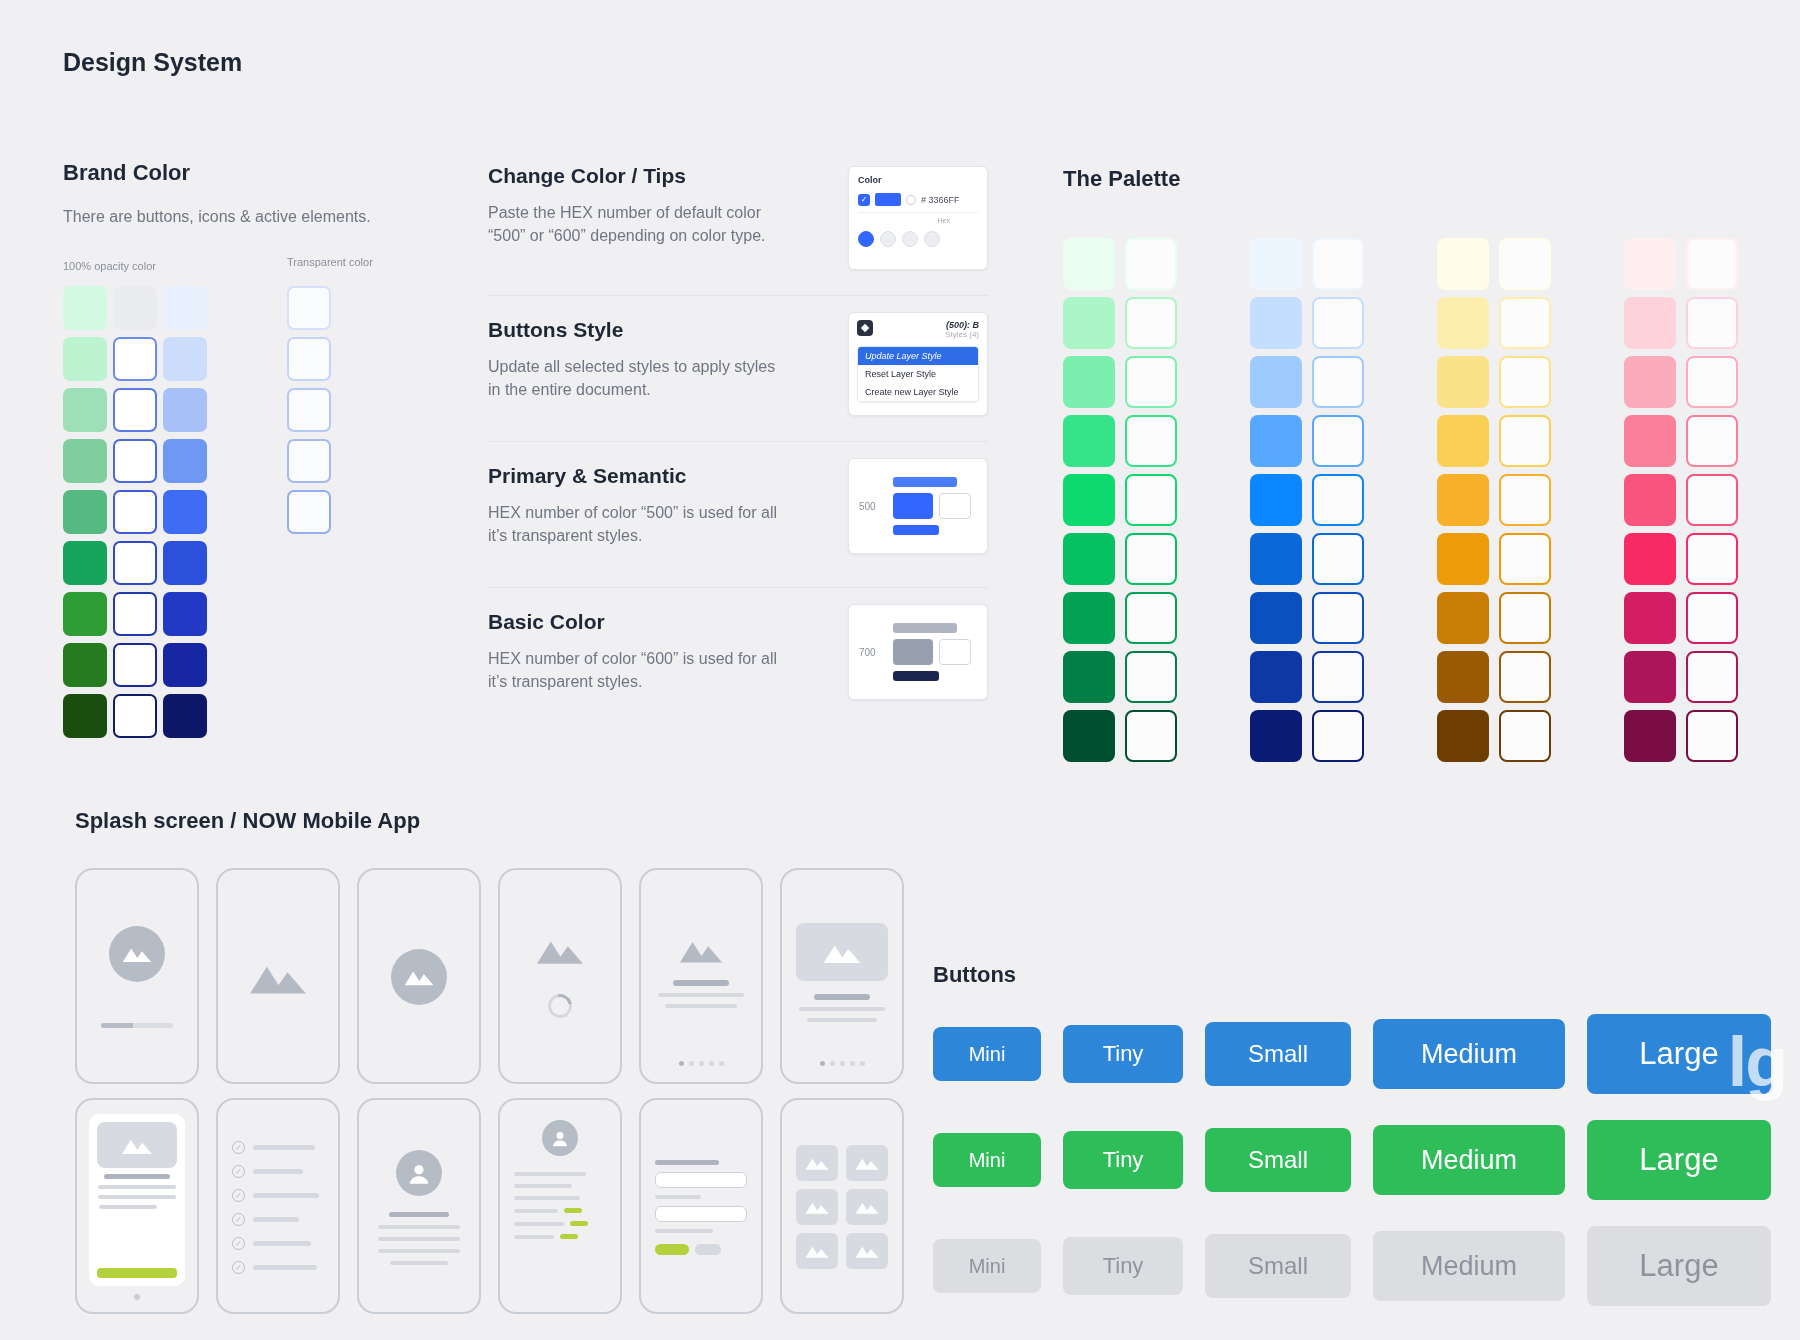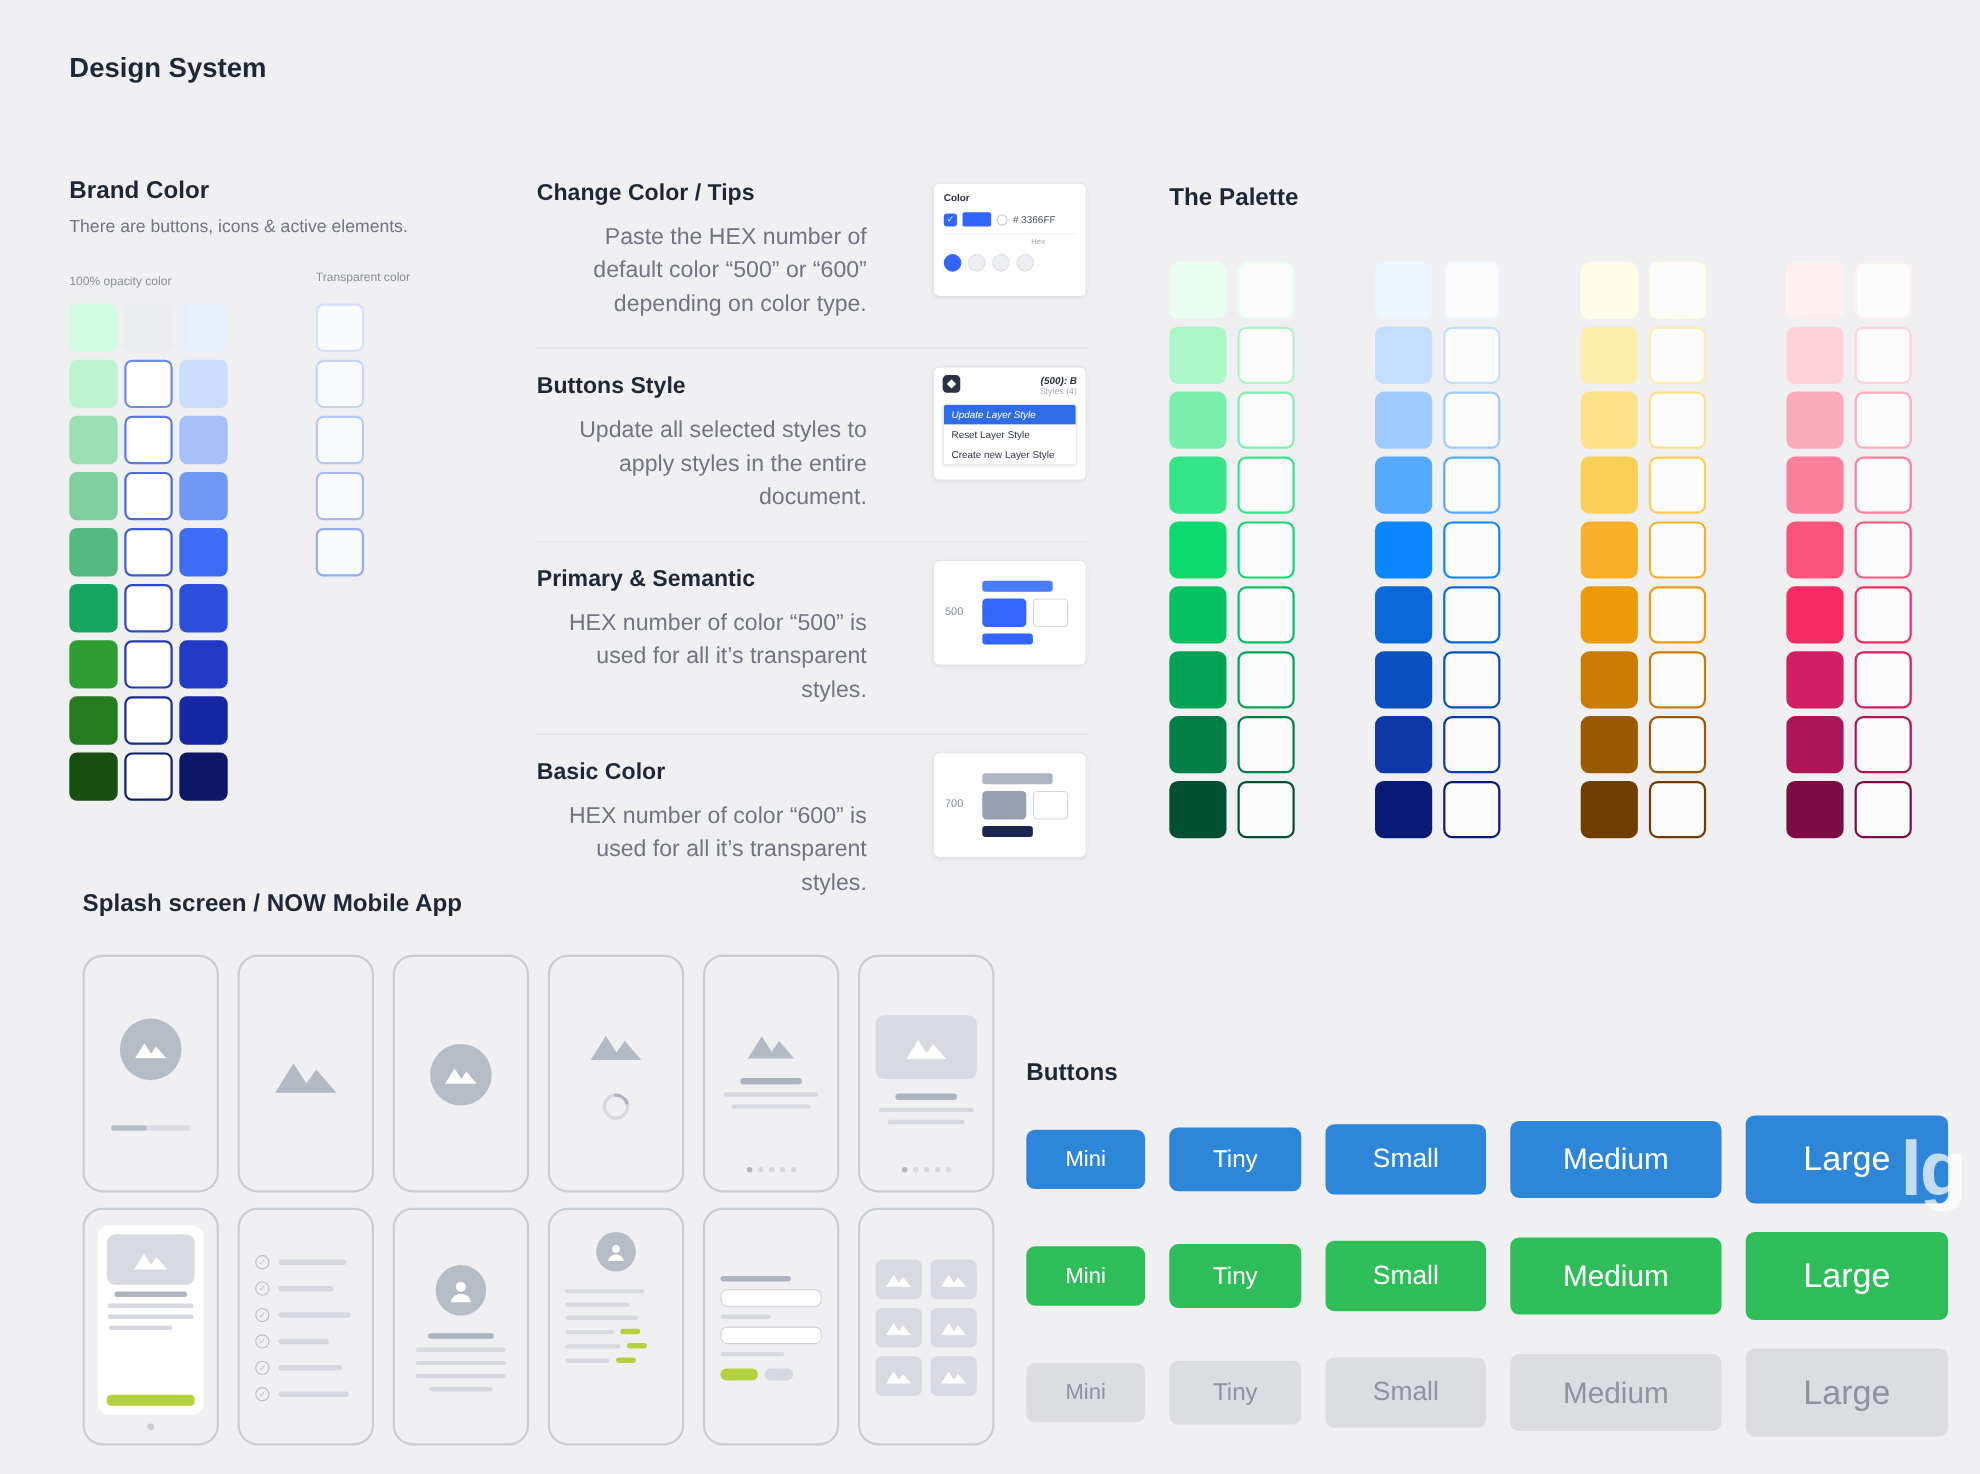--- a/index.html
+++ b/index.html
@@ -6,35 +6,35 @@
   html,body{background:#E4E5E7;}
   .canvas{position:relative;width:1800px;height:1340px;background:#F0F0F2;overflow:hidden;
           font-family:"Liberation Sans",sans-serif;color:#1F2836;}
   .page-title{position:absolute;left:63px;top:48px;font-size:25px;font-weight:bold;color:#1E2735;}
   h2{font-size:22px;font-weight:bold;color:#1E2735;}
   .sub{font-size:16px;color:#6F7682;}
   .tiny{font-size:11px;color:#8A909B;}
 
   
   .brand{position:absolute;left:63px;top:160px;}
-  .brand .sub{margin-top:12px;}
+  .brand .sub{margin-top:22px;}
   .brand-labels{position:relative;margin-top:30px;height:14px;width:420px;}
   .label-transparent{position:absolute;left:224px;top:0;}
   .brand-grid{display:flex;margin-top:16px;}
   .bcol{display:flex;flex-direction:column;gap:7px;margin-right:6px;}
   .bcol.tcol{margin-left:74px;}
   .sw{width:44px;height:44px;border-radius:7px;}
 
   
   .tips{position:absolute;left:488px;top:150px;width:500px;}
   .tip{position:relative;padding:22px 0 24px;border-bottom:1px solid #E3E4E8;min-height:146px;}
   .tip:first-child{padding-top:14px;}
   .tip:last-child{border-bottom:none;}
   .tip h3{font-size:21px;font-weight:bold;color:#1E2735;margin-bottom:13px;}
-  .tip p{font-size:21px;line-height:1.45;color:#6F7682;width:300px;text-align:right;}
+  .tip p{font-size:16px;line-height:1.45;color:#6F7682;width:300px;}
   .thumb{position:absolute;right:0;top:16px;width:140px;background:#FFFFFF;border:1px solid #E2E4E9;
          border-radius:6px;overflow:hidden;box-shadow:0 1px 3px rgba(30,40,60,.07);}
   
   .thumb-fills{height:104px;padding:8px 9px;}
   .f-title{font-size:9px;font-weight:bold;color:#2B3240;}
   .f-row{display:flex;align-items:center;gap:5px;margin-top:8px;}
   .f-check{width:12px;height:12px;background:var(--accent,#3366FF);border-radius:3px;color:#fff;
            font-size:8px;line-height:12px;text-align:center;flex:none;}
   .f-swatch{width:26px;height:13px;background:var(--accent,#3366FF);border-radius:2px;flex:none;}
   .f-drop{width:10px;height:10px;border:1px solid #C6CAD2;border-radius:50%;flex:none;}

